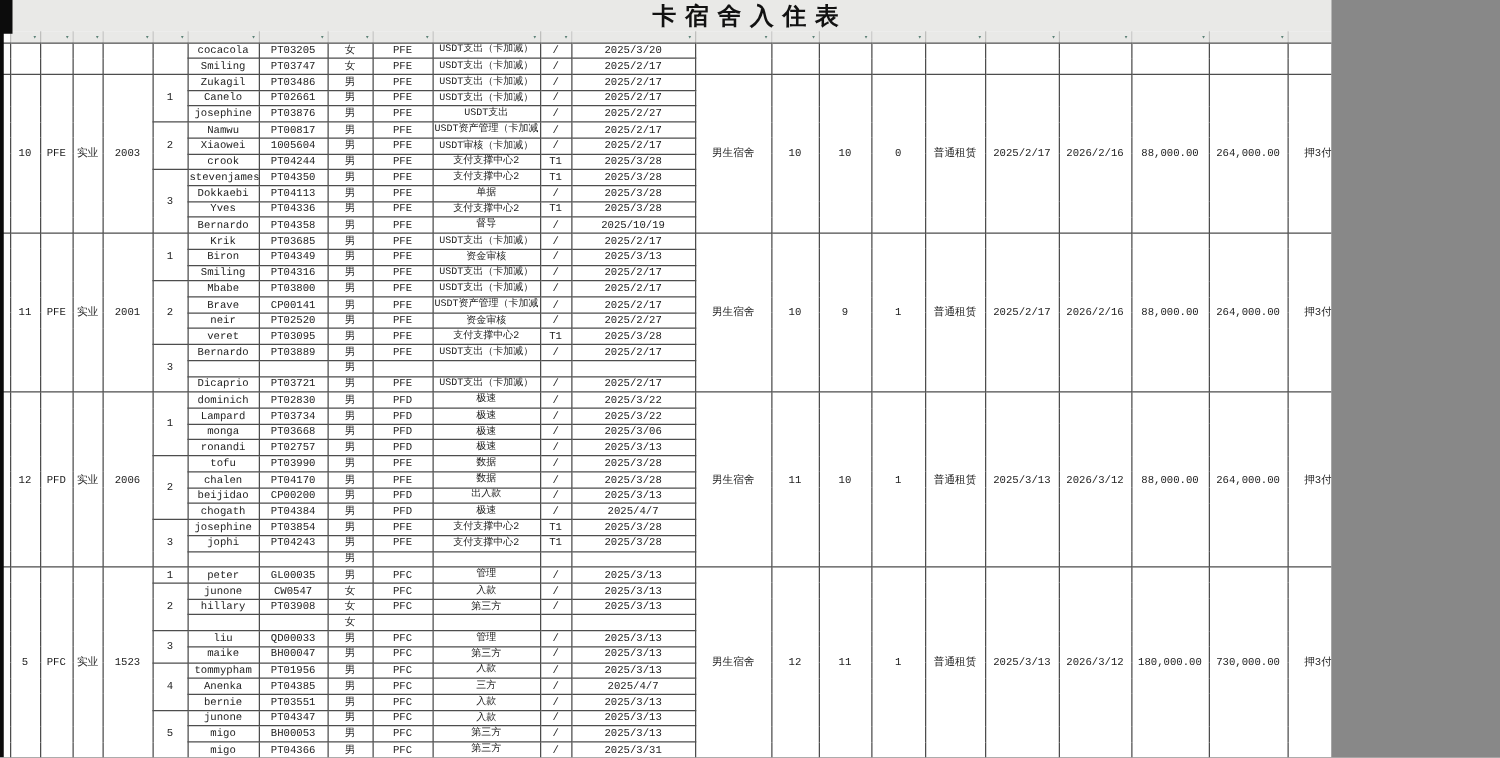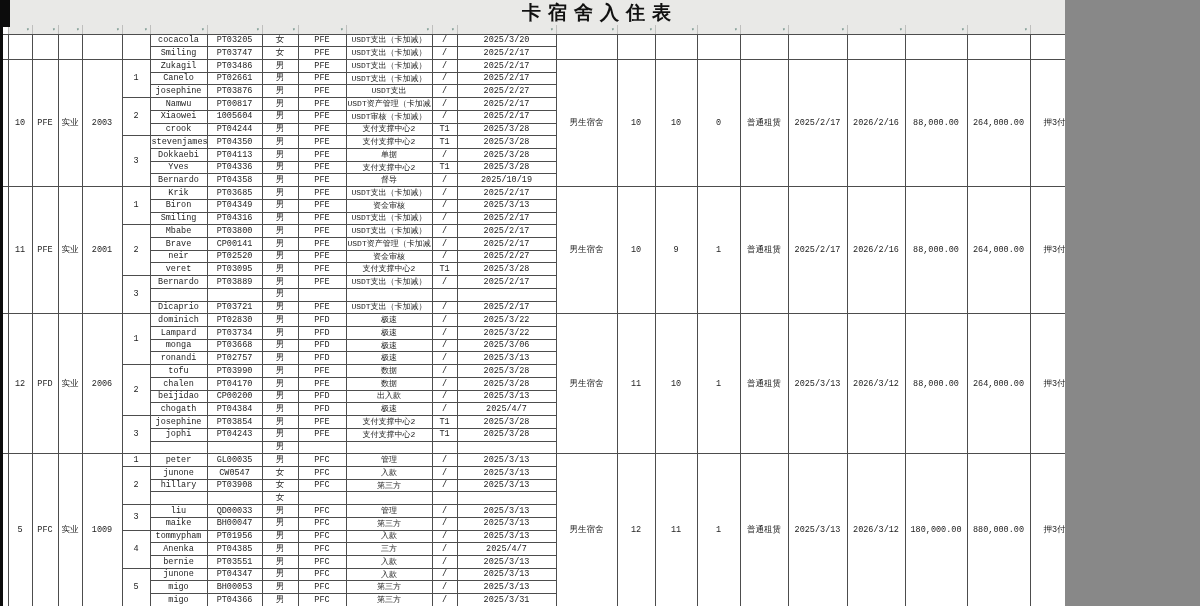--- a/index.html
+++ b/index.html
@@ -469,38 +469,38 @@
             <td></td>
             <td class="pos"></td>
             <td></td>
             <td></td>
           </tr>
           <tr>
             <td rowspan="12" class="gut"></td>
             <td rowspan="12">5</td>
             <td rowspan="12">PFC</td>
             <td rowspan="12">实业</td>
-            <td rowspan="12">1009</td>
+            <td rowspan="12">1523</td>
             <td>1</td>
             <td>peter</td>
             <td>GL00035</td>
             <td>男</td>
             <td>PFC</td>
             <td class="pos">管理</td>
             <td>/</td>
             <td>2025/3/13</td>
             <td rowspan="12">男生宿舍</td>
             <td rowspan="12">12</td>
             <td rowspan="12">11</td>
             <td rowspan="12">1</td>
             <td rowspan="12">普通租赁</td>
             <td rowspan="12">2025/3/13</td>
             <td rowspan="12">2026/3/12</td>
             <td rowspan="12" class="amt">180,000.00</td>
-            <td rowspan="12" class="amt">880,000.00</td>
+            <td rowspan="12" class="amt">730,000.00</td>
             <td rowspan="12">押3付1</td>
             <td rowspan="12">1年</td>
             <td rowspan="12">5室2厅</td>
             <td rowspan="12">268 ㎡</td>
           </tr>
           <tr>
             <td rowspan="3">2</td>
             <td>junone</td>
             <td>CW0547</td>
             <td>女</td>

